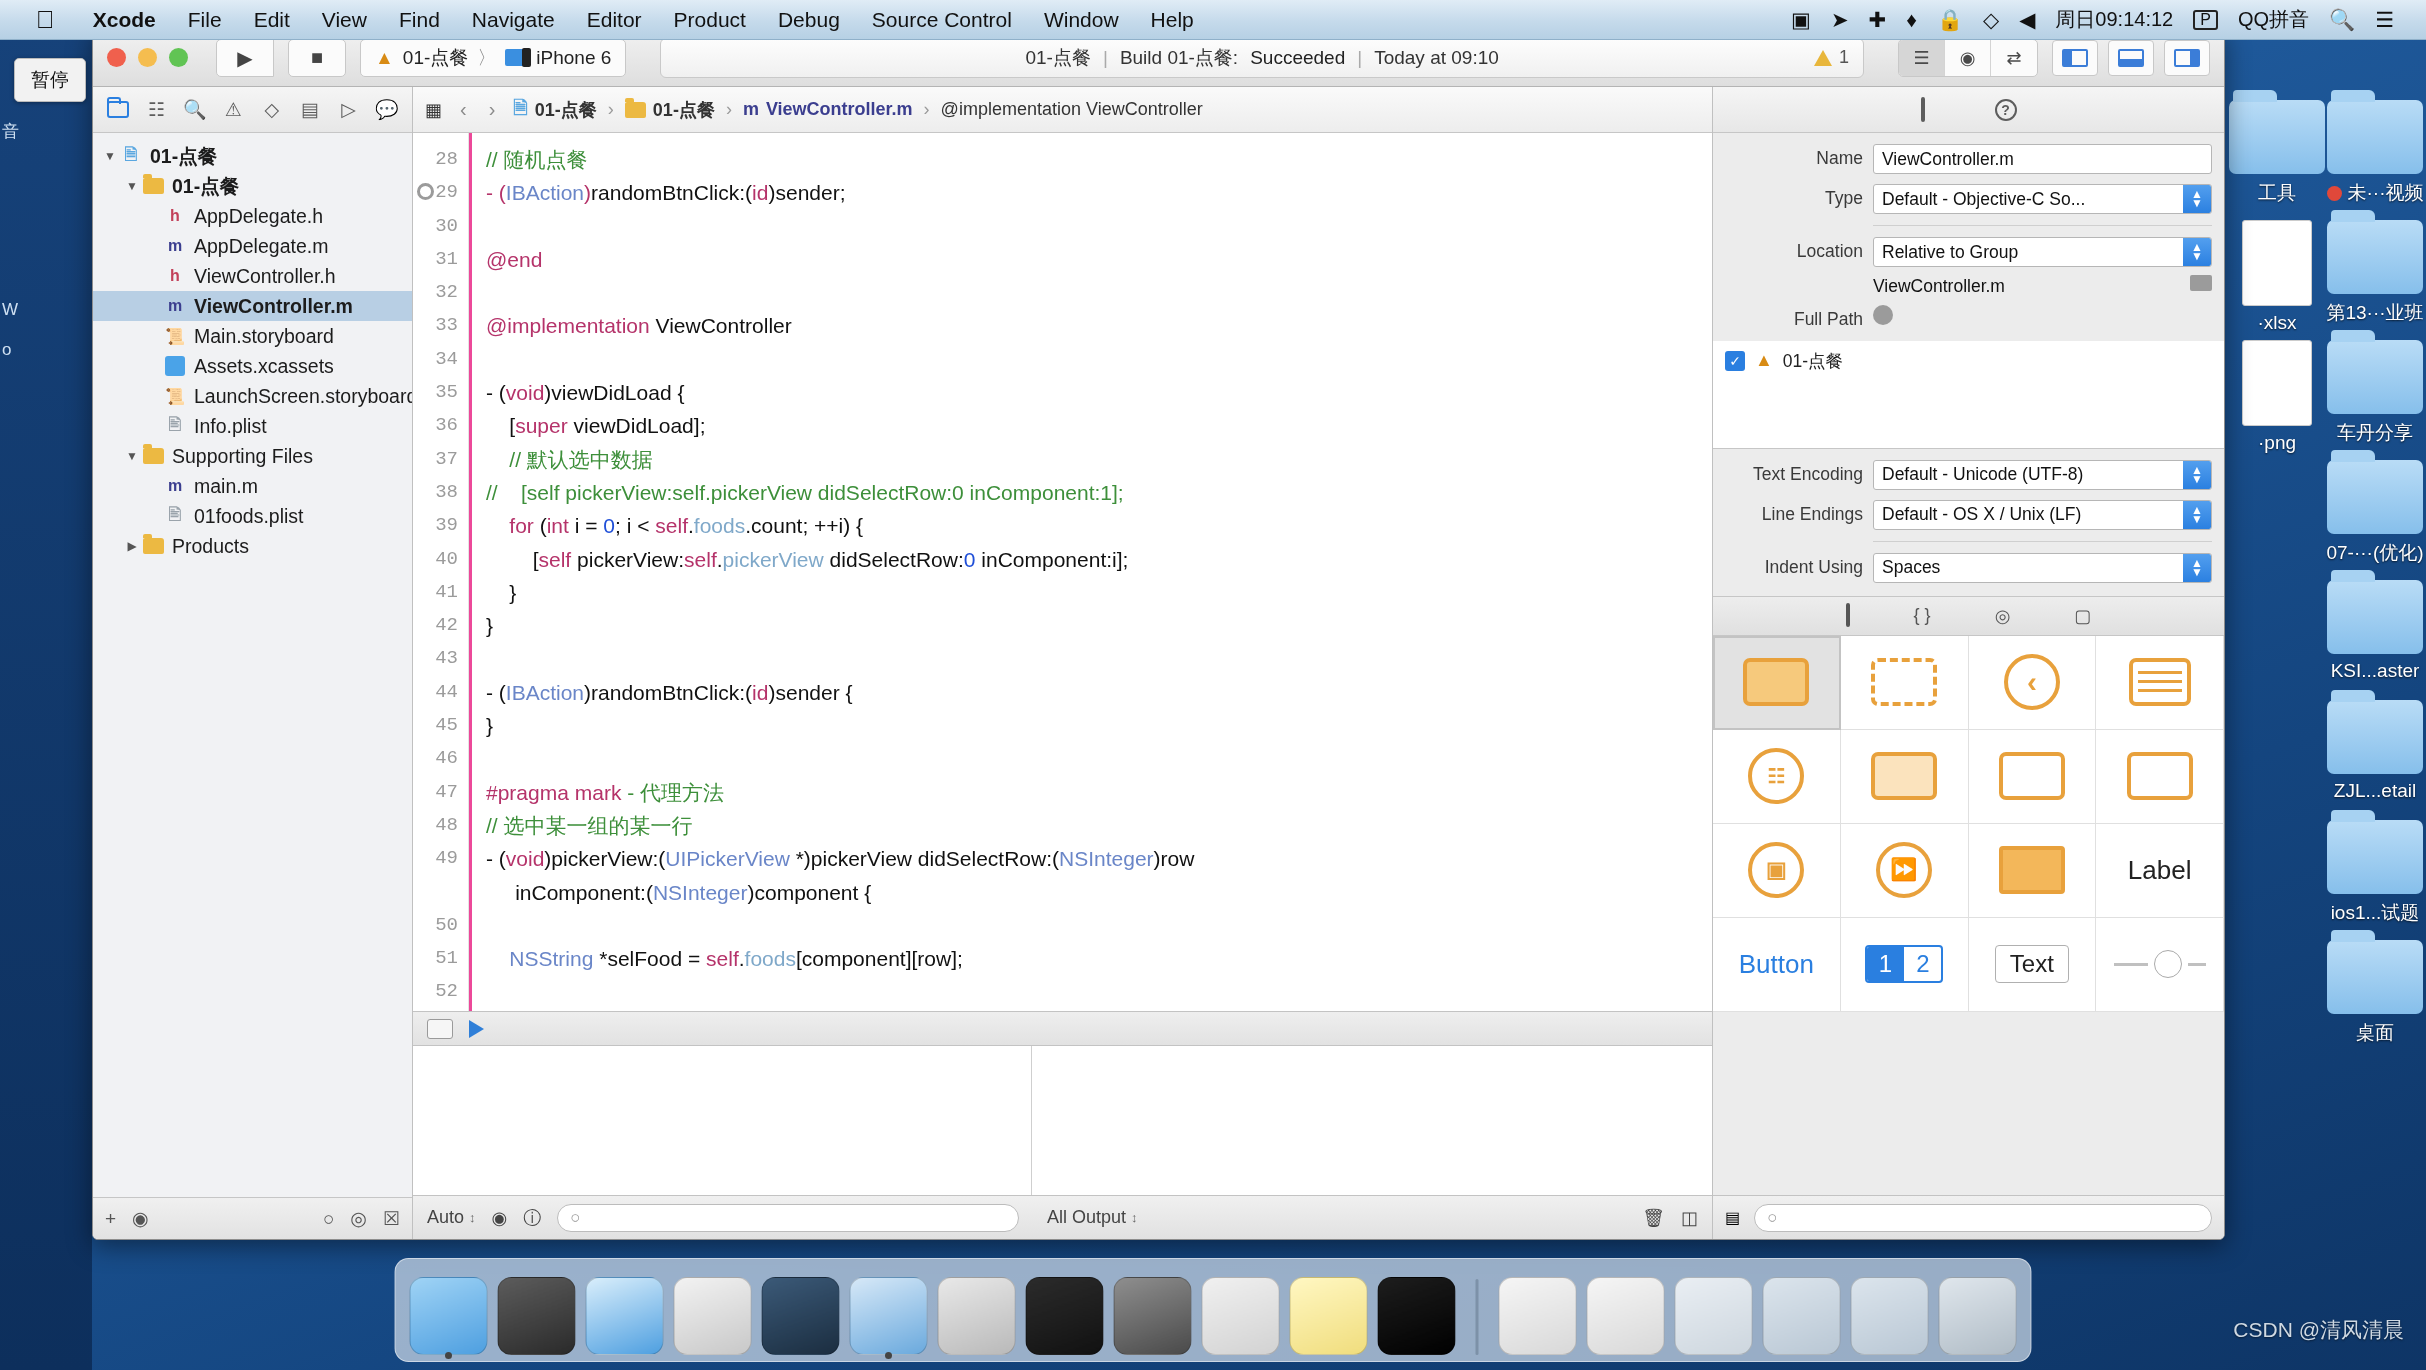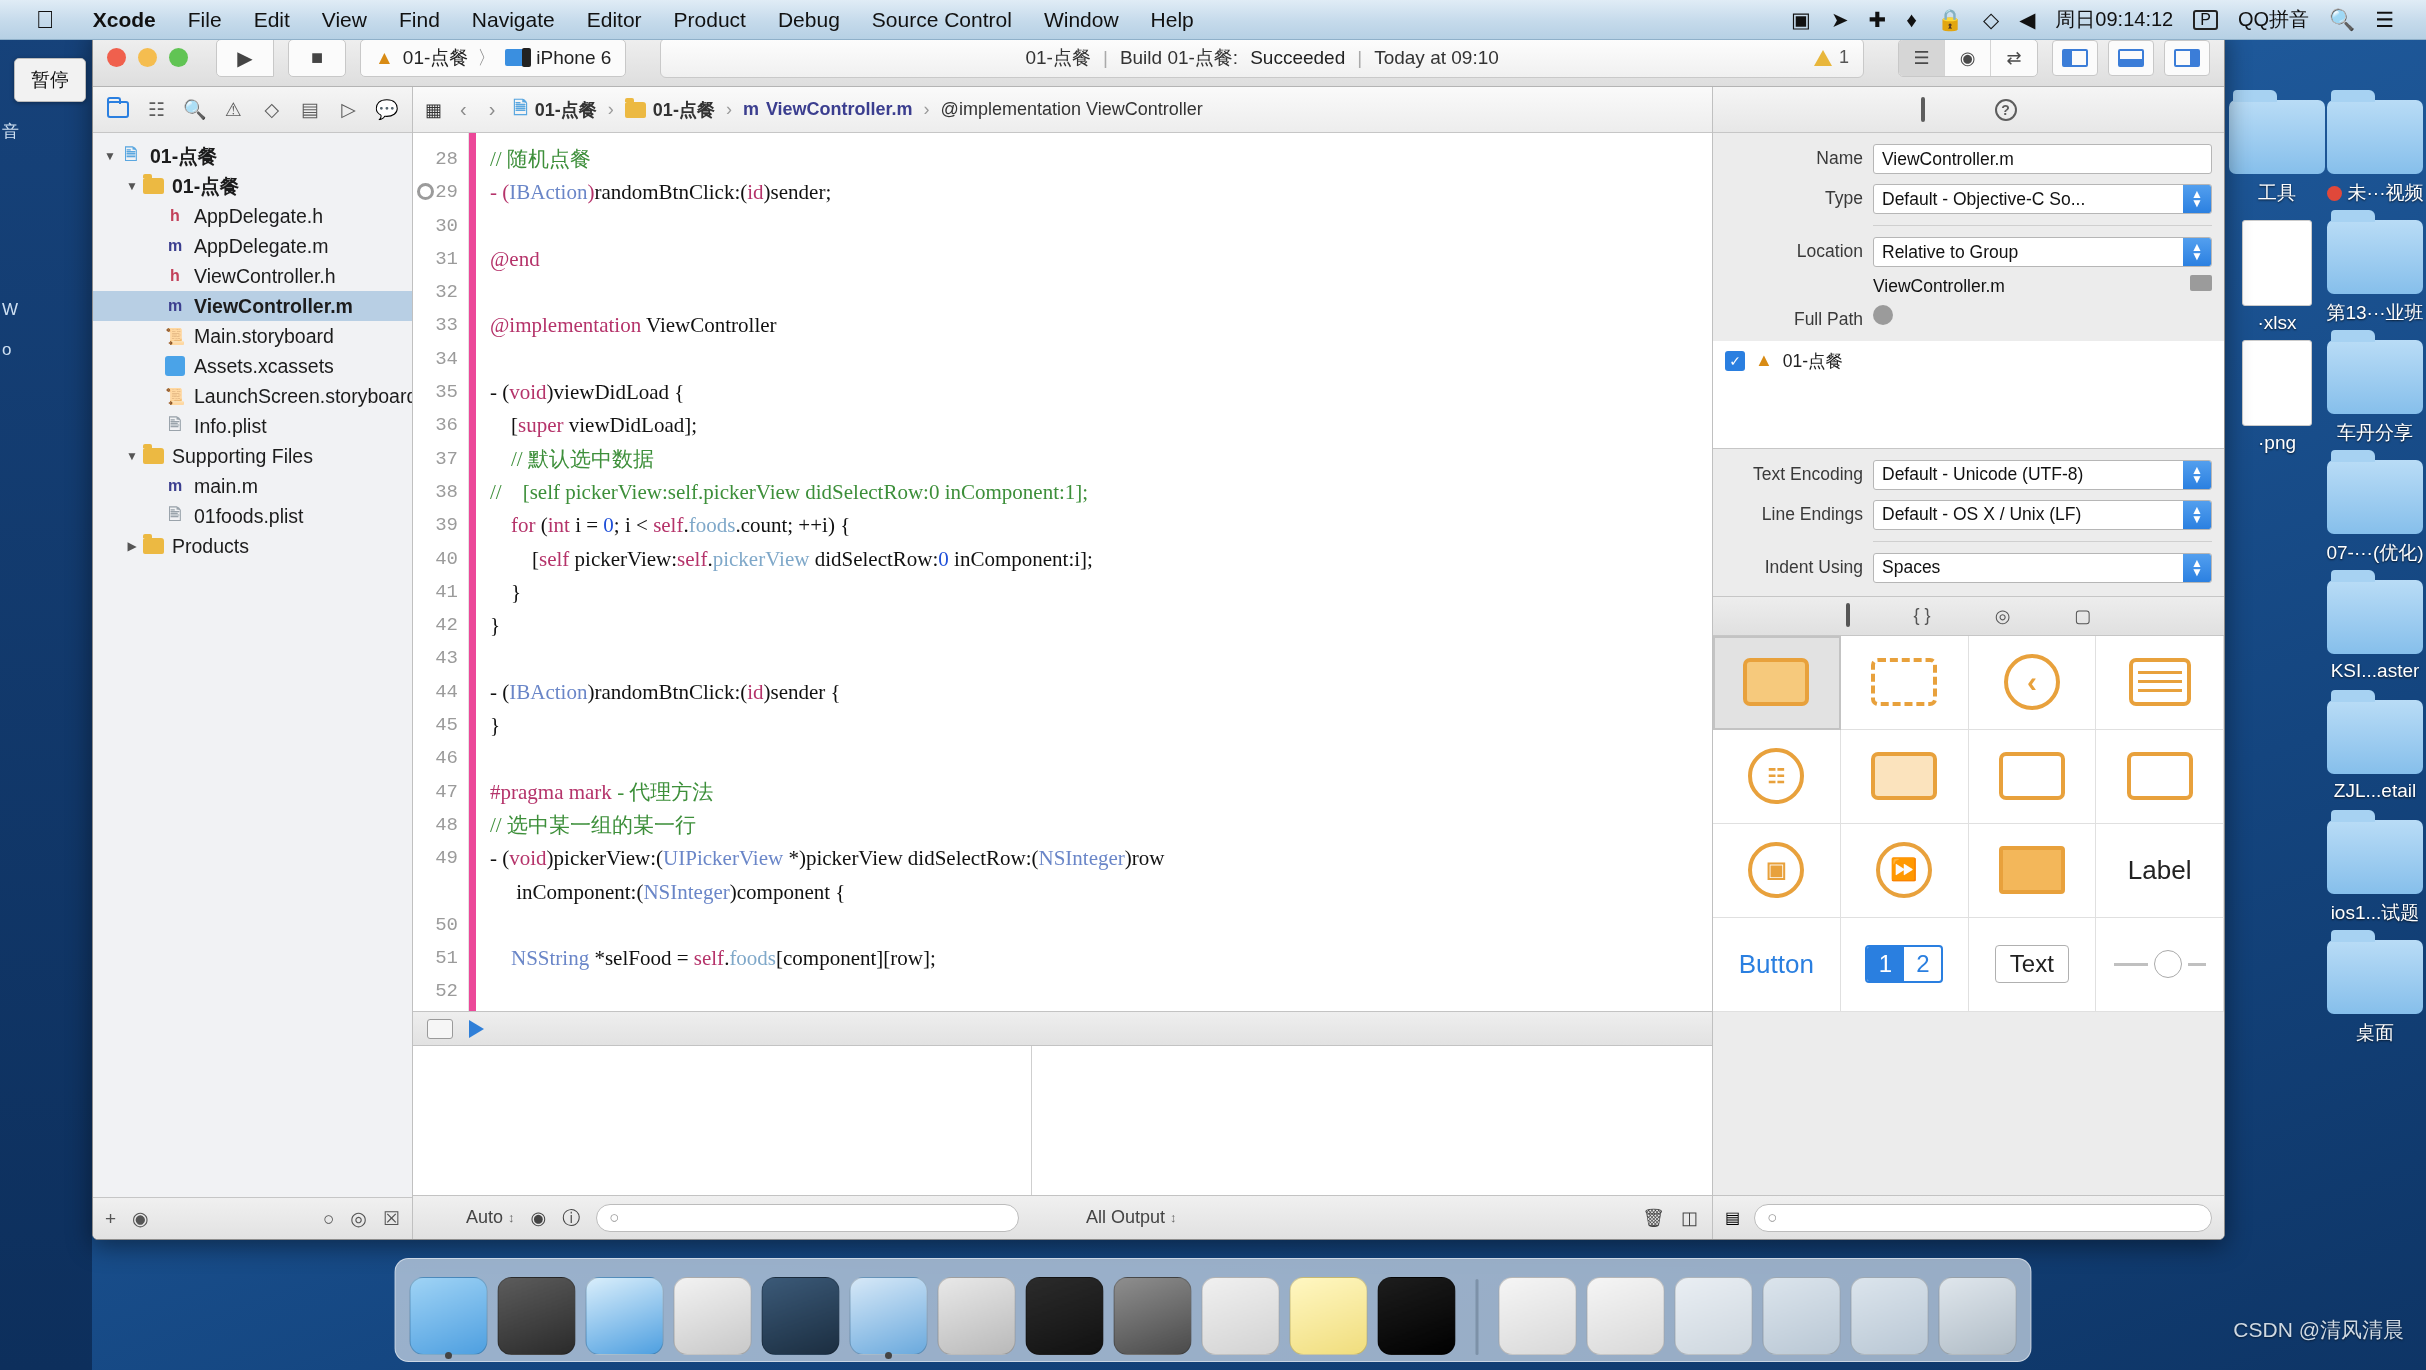--- a/index.html
+++ b/index.html
@@ -171,23 +171,23 @@
   .crumb .chev { color:#9a9a9a; font-weight:normal; margin:0 4px; }
   .crumb .mfile { color:#3b3e8f; font-weight:bold; }
   #code-area { flex:1; display:flex; min-height:0; overflow:hidden; position:relative; background:#fff; }
   #gutter {
     width:56px; flex:0 0 56px; background:#fff; text-align:right; padding:10px 10px 0 0;
     font-family:"Liberation Mono", monospace; font-size:19px; color:#9b9b9b; line-height:33.3px;
     border-right:1px solid #e4e4e4; position:relative;
   }
   #gutter .bp { position:absolute; left:4px; width:17px;height:17px;border-radius:50%;border:3px solid #9b9b9b; }
   #code {
-    flex:1; padding:10px 0 0 14px; font-family:Liberation Serif, serif;
+    flex:1; padding:10px 0 0 14px; font-family:Liberation Sans, sans-serif;
     font-size:21px; line-height:33.3px; white-space:pre; color:#111; overflow:hidden;
-    border-left:7px solid #ec4899;
+    border-left:3px solid #ec4899;
   }
   .cm { color:#3d8f3a; }     
   .kw { color:#b5336a; }     
   .ty { color:#6a86c8; }     
   .nm { color:#1f4fd8; }     
   .pp { color:#b5336a; }     
   .prop { color:#7fa8c9; }
   #cursor-arrow { position:absolute; left:120px; top:425px; width:0;height:0; }
 
   
@@ -203,21 +203,21 @@
   #debug-footer {
     height:44px; flex:0 0 44px; display:flex; background:linear-gradient(180deg,#f0f0f0,#e1e1e1);
     border-top:1px solid #c3c3c3; align-items:center; font-size:18px; color:#444;
   }
   #debug-footer .lft { flex:1; display:flex;align-items:center;gap:16px;padding:0 14px; }
   #debug-footer .rgt { flex:1.1; display:flex;align-items:center;gap:16px;padding:0 14px; }
   .filterbox {
     height:28px; border:1px solid #bcbcbc; border-radius:14px; background:#fff;
     display:flex;align-items:center;padding:0 12px; font-size:17px;color:#999; flex:1;
   }
-  .sel-small { display:flex;align-items:center;gap:5px;margin-left:39px; }
+  .sel-small { display:flex;align-items:center;gap:5px; }
   .caret { font-size:13px; color:#666; }
 
   
   #inspector { width:512px; flex:0 0 512px; background:#ececec; border-left:1px solid #c0c0c0; display:flex; flex-direction:column; }
   #insp-tabs {
     height:46px; display:flex;align-items:center;justify-content:center;gap:70px;
     background:linear-gradient(180deg,#f5f5f5,#e7e7e7); border-bottom:1px solid #c6c6c6;
     font-size:19px; color:#5d5d5d;
   }
   .doc-ico { width:18px;height:23px;border:2px solid currentColor;border-radius:2px; }

